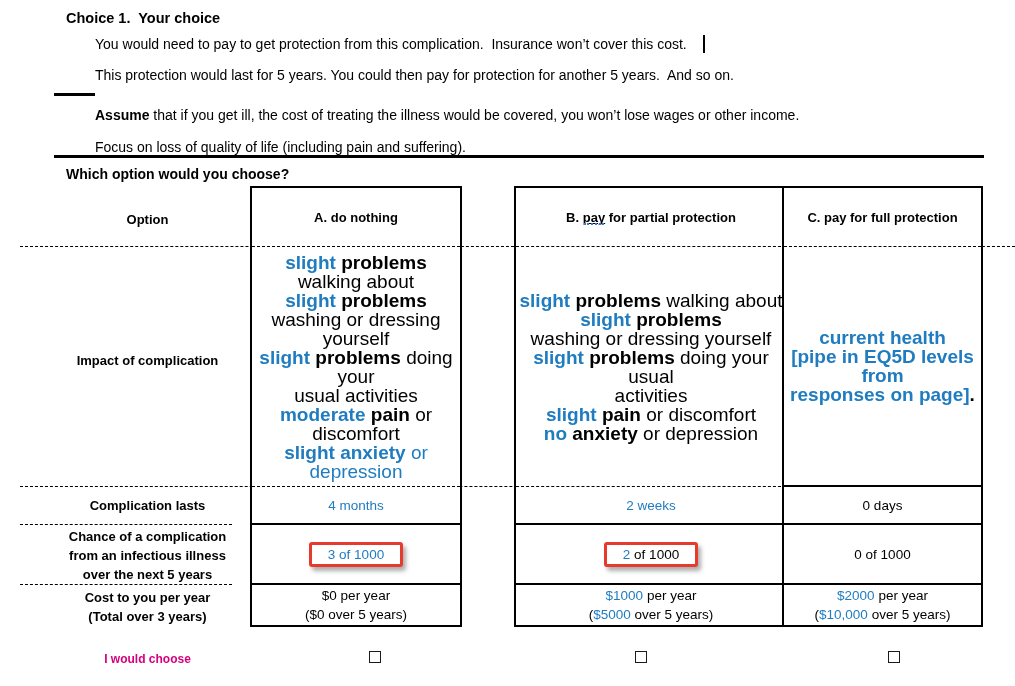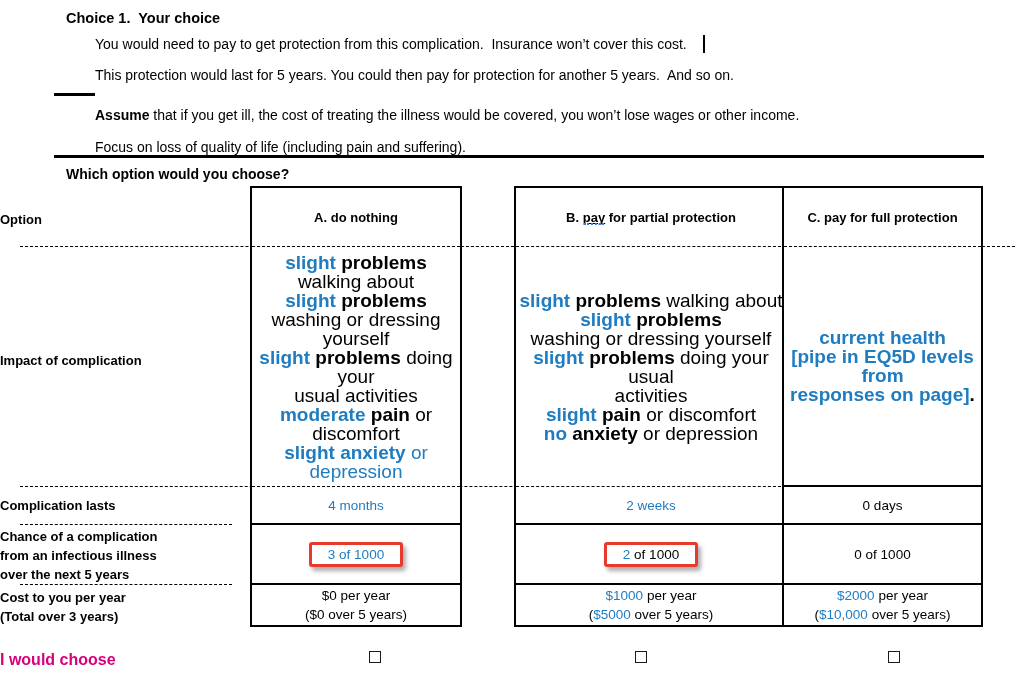--- a/index.html
+++ b/index.html
@@ -22,27 +22,27 @@
   .rule-long{left:54px;top:155px;width:930px;height:3px;}
   .question{left:66px;top:166px;font-size:14px;font-weight:bold;}
   .caret{left:703px;top:35px;width:1.5px;height:18px;background:#000;}
   
   .dash{border-top:1.5px dashed #000;height:0;z-index:0;}
   .d1{left:20px;top:246px;width:995px;}
   .d2{left:20px;top:486px;width:762px;}
   .d3{left:20px;top:524px;width:212px;}
   .d4{left:20px;top:584px;width:212px;}
   
-  .rowlabel{left:0;width:233px;text-align:left;font-weight:bold;font-size:13px;line-height:19px;}
+  .rowlabel{left:0;width:233px;text-align:center;font-weight:bold;font-size:13px;line-height:19px;padding-left:31px;}
   .lab-option{top:210px;}
   .lab-impact{top:351px;}
   .lab-lasts{top:496px;}
   .lab-chance{top:527px;}
   .lab-cost{top:588px;}
-  .lab-choose{top:650px;font-size:16px;}
+  .lab-choose{top:650px;font-size:12px;}
   
   #columns{position:absolute;left:0;top:0;}
   .opt-box{position:absolute;top:186px;height:441px;background:#fff;border:2px solid #000;
            box-sizing:border-box;display:flex;flex-direction:column;z-index:1;}
   .col-a{left:250px;width:212px;} .col-b{left:514px;width:274px;} .col-c{left:782px;width:201px;}
   .cell{box-sizing:border-box;display:flex;flex-direction:column;align-items:center;
         justify-content:center;text-align:center;}
   .cell.header{height:59px;border-bottom:1.5px dashed #000;font-size:13px;font-weight:bold;}
   .cell.impact{height:240px;border-bottom:1.5px dashed #000;font-size:19px;}
   .col-c .cell.impact{border-bottom:2px solid #000;}

